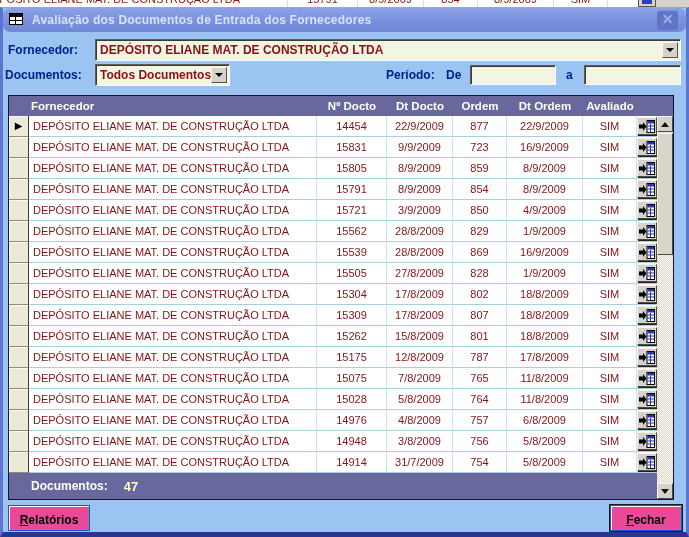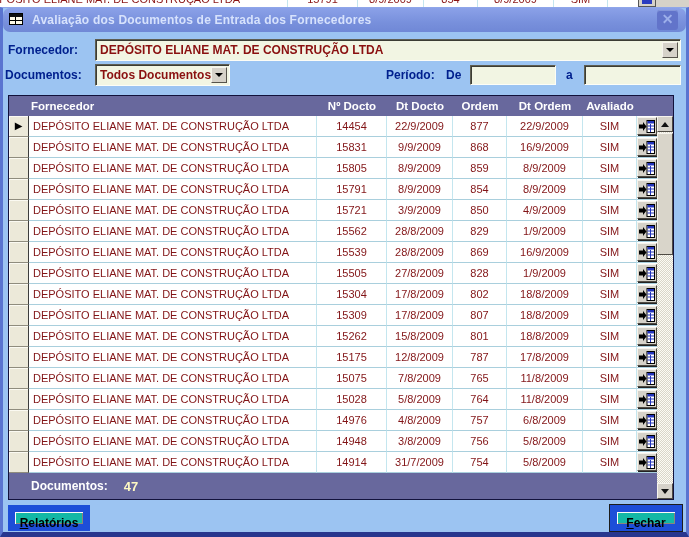--- a/index.html
+++ b/index.html
@@ -84,21 +84,21 @@
             border-color:#f6f4ed #4e4b43 #4e4b43 #f6f4ed; display:flex; align-items:center; justify-content:center; }
   .sb-up { top:0; } .sb-down { bottom:0; }
   .tri-up-s { width:0; height:0; border-left:4px solid transparent; border-right:4px solid transparent;
               border-bottom:5px solid #111; }
   .tri-down-s { width:0; height:0; border-left:4px solid transparent; border-right:4px solid transparent;
                 border-top:5px solid #111; }
   .sb-thumb { position:absolute; left:0; top:17px; width:16px; height:122px; background:#d9d5ca;
               border:1px solid; border-color:#f6f4ed #4e4b43 #4e4b43 #f6f4ed; }
 
   
-  .push-btn { position:absolute; height:26px; background:#14b8a6; border:7px solid #1d4ed8;
+  .push-btn { position:absolute; height:26px; background:#ec4899; border:1px solid #1d4ed8;
               box-shadow:inset 1px 1px 0 #fdfcf7, inset -1px -1px 0 #8a867c;
               font-family:"Liberation Sans",sans-serif; font-size:12px; font-weight:bold; color:#000;
               text-align:center; padding-top:4px; }
   .push-btn .ul { text-decoration:underline; }
   .btn-default { outline:1px solid #1c1c1c; }
 
   
   .w-sel{width:20px;} .w-forn{width:288px;} .w-nd{width:70px;} .w-dd{width:66px;}
   .w-or{width:54px;} .w-do{width:76px;} .w-av{width:54px;} .w-bt{width:20px;}
   .w-hforn{width:308px; text-align:left; padding-left:22px;}
@@ -191,21 +191,21 @@
         </svg>
       </button>
     </div>
   </div>
 
   <div class="grid-row">
     <div class="cell cell-selector w-sel"><span class="marker">▶</span></div>
     <div class="cell cell-fornecedor w-forn">DEPÓSITO ELIANE MAT. DE CONSTRUÇÃO LTDA</div>
     <div class="cell w-nd">15831</div>
     <div class="cell w-dd">9/9/2009</div>
-    <div class="cell w-or">868</div>
+    <div class="cell w-or">723</div>
     <div class="cell w-do">16/9/2009</div>
     <div class="cell w-av">SIM</div>
     <div class="cell w-bt cell-btnwrap">
       <button class="row-btn">
         <svg width="16" height="13" viewBox="0 0 16 13">
           <polygon points="0,4.5 4,4.5 4,2 7.5,6.5 4,11 4,8.5 0,8.5" fill="#000"></polygon>
           <rect x="8" y="0.5" width="7.5" height="12" fill="#fff" stroke="#000"></rect>
           <rect x="8.5" y="1" width="6.5" height="2.5" fill="#2233bb"></rect>
           <line x1="8.5" y1="6" x2="15" y2="6" stroke="#2233bb"></line>
           <line x1="8.5" y1="9" x2="15" y2="9" stroke="#2233bb"></line>

